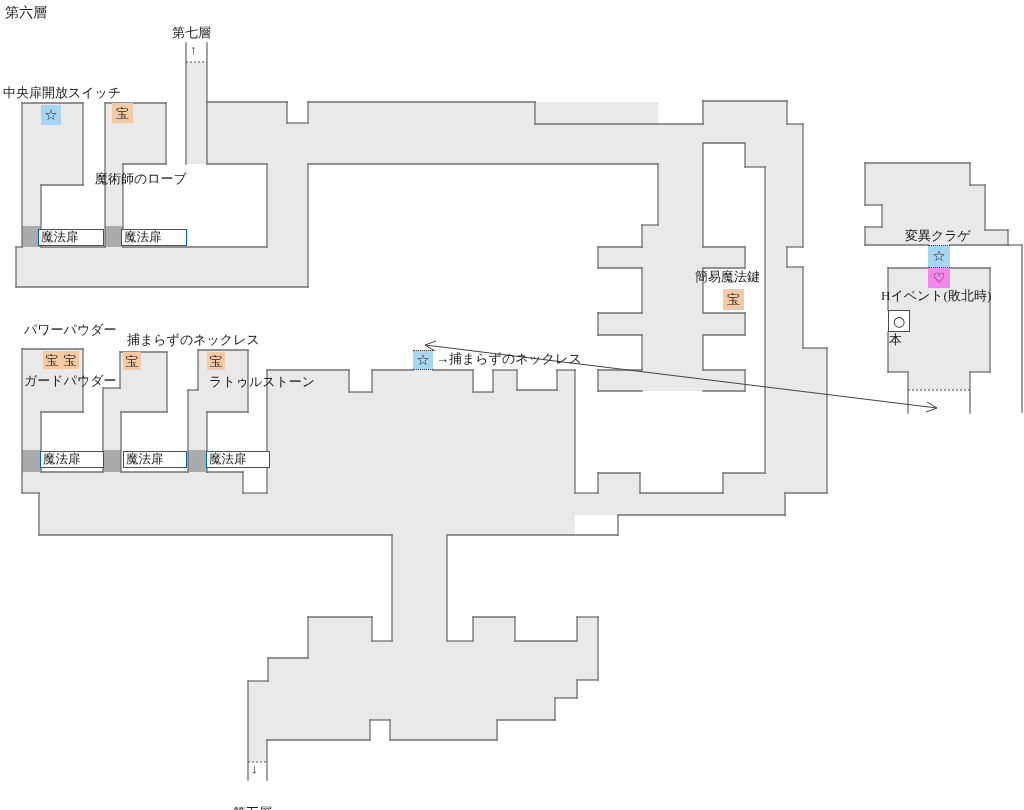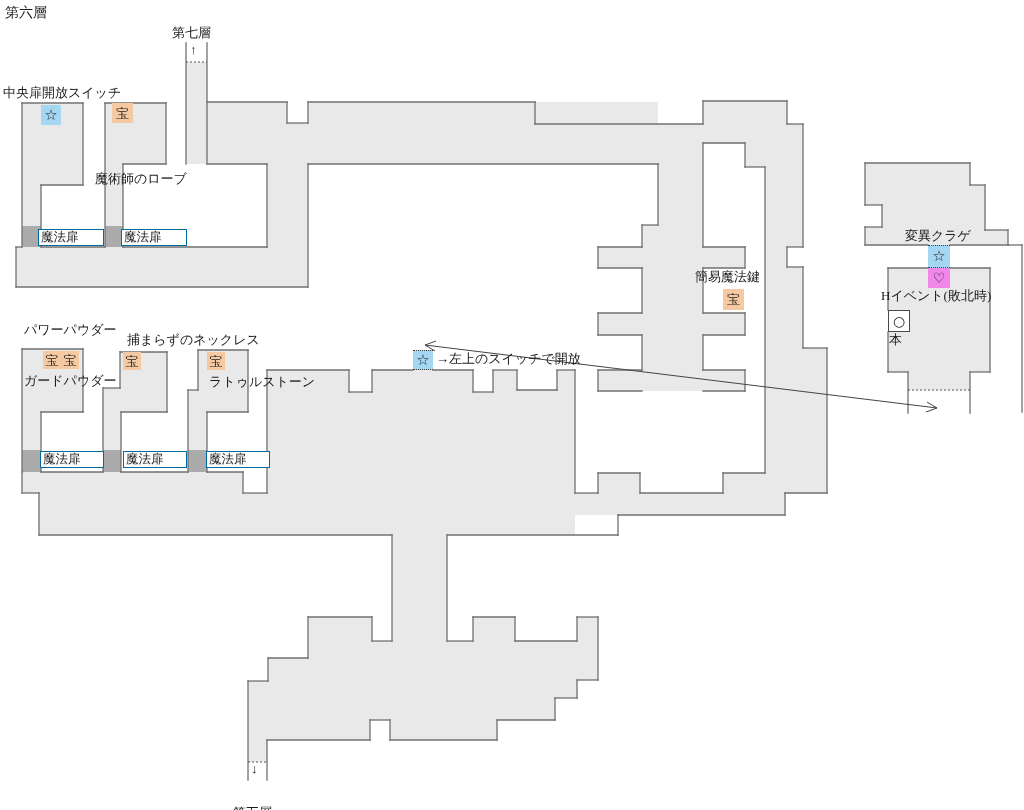--- a/index.html
+++ b/index.html
@@ -277,21 +277,21 @@
   <div class="layer" id="map-labels">
     <div class="title">第六層</div>
   <div class="lbl" style="left: 172px; top: 26px;">第七層</div>
       <div class="lbl" style="left: 190px; top: 43px;">↑</div>
       <div class="lbl" style="left: 3px; top: 86px;">中央扉開放スイッチ</div>
       <div class="lbl" style="left: 95px; top: 126px; margin-top: 46px;">魔術師のローブ</div>
       <div class="lbl" style="left: 24px; top: 323px;">パワーパウダー</div>
       <div class="lbl" style="left: 127px; top: 333px;">捕まらずのネックレス</div>
       <div class="lbl" style="left: 24px; top: 374px;">ガードパウダー</div>
       <div class="lbl" style="left: 209px; top: 375px; text-align: center;">ラトゥルストーン</div>
-      <div class="lbl" style="left: 436px; top: 352px;">→左上のスイッチで開放</div>
+      <div class="lbl" style="left: 436px; top: 352px;">→捕まらずのネックレス</div>
       <div class="lbl" style="left: 695px; top: 270px;">簡易魔法鍵</div>
       <div class="lbl" style="left: 905px; top: 229px;">変異クラゲ</div>
       <div class="lbl" style="left: 881px; top: 289px;">Hイベント(敗北時)</div>
       <div class="lbl" style="left: 889px; top: 333px;">本</div>
       <div class="lbl" style="left: 251px; top: 762px;">↓</div>
       <div class="lbl" style="left: 233px; top: 782px; margin-top: 24px;">第五層</div>
       <div class="doorlbl" style="left: 38px; top: 229px; width: 66px; height: 17px;">魔法扉</div>
       <div class="doorlbl" style="left: 121px; top: 229px; width: 66px; height: 17px;">魔法扉</div>
       <div class="doorlbl" style="left: 40px; top: 451px; width: 64px; height: 17px;">魔法扉</div>
       <div class="doorlbl" style="left: 123px; top: 451px; width: 64px; height: 17px;">魔法扉</div>

